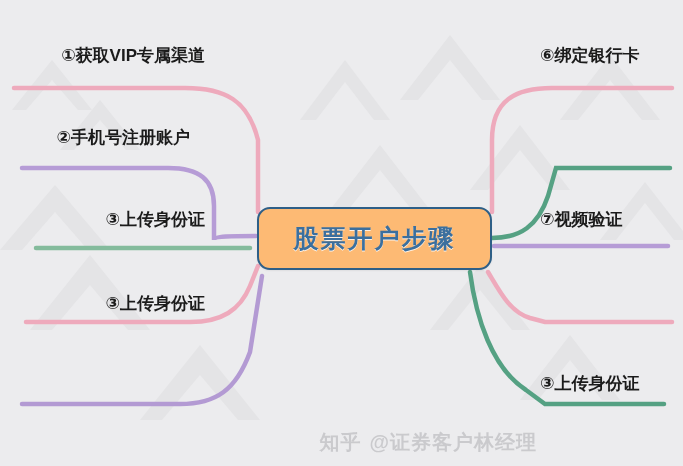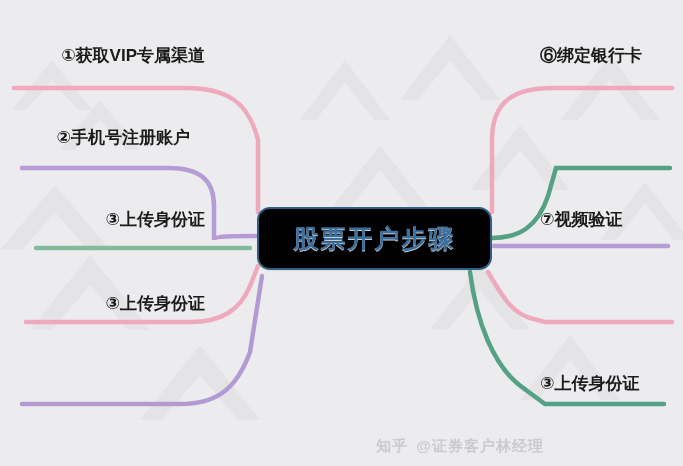--- a/index.html
+++ b/index.html
@@ -3,21 +3,21 @@
 <meta charset="utf-8">
 <style>
   html,body{margin:0;padding:0;}
   body{
     width:683px;height:466px;
     background:#ececee;
     font-family:"Liberation Sans","DejaVu Sans",sans-serif;
     overflow:hidden;
     position:relative;
   }
-  #stage{position:absolute;inset:0;width:549px;height:466px;padding-left:7px;}
+  #stage{position:absolute;inset:0;width:549px;height:466px;}
   #bg-svg{position:absolute;left:0;top:0;width:683px;height:466px;}
 
   #lines-svg{position:absolute;left:0;top:0;width:683px;height:466px;}
 
   .node-label{
     position:absolute;
     color:#1b1b1b;
     font-weight:bold;
     font-size:17px;
     line-height:1;
@@ -27,38 +27,38 @@
   .node-label.left{text-align:right;}
   .node-label.right{text-align:left;}
 
   #center-node{
     position:absolute;
     left:257px;top:207px;
     width:235px;height:63px;
     box-sizing:border-box;
     border:2.5px solid #2e5f87;
     border-radius:13px;
-    background:#000000;
+    background:#fdba74;
     display:flex;align-items:center;justify-content:center;
     box-shadow:0 1px 2px rgba(0,0,0,0.06);
     z-index:5;
   }
   #center-node-text{
     color:#3b6f9e;
     font-weight:bold;
     font-size:25px;
     letter-spacing:2px;
     text-shadow:0 1px 0 rgba(255,255,255,0.8);
   }
 
   #watermark{
     position:absolute;
     right:12px;bottom:10px;
     color:#c9c9cc;
-    font-size:15px;
+    font-size:20px;
     font-weight:bold;
     letter-spacing:1px;
     white-space:nowrap;
     opacity:.95;
   }
   #watermark .wm-brand{margin-right:8px;}
 </style>
 </head>
 <body>
 
@@ -97,21 +97,21 @@
       <path stroke="#eeaabc" d="M488,272 C500,292 510,312 530,318 L545,322 L672,322"></path>
       <path stroke="#55a183" d="M470,272 C476,318 492,368 526,390 L545,404 L664,404"></path>
     </g>
   </svg>
 
   <div class="node-label left" style="left:0px;top:47px;width:205px;">①获取VIP专属渠道</div>
   <div class="node-label left" style="left:0px;top:129px;width:190px;">②手机号注册账户</div>
   <div class="node-label left" style="left:0px;top:211px;width:205px;">③上传身份证</div>
   <div class="node-label left" style="left:0px;top:295px;width:205px;">③上传身份证</div>
 
-  <div class="node-label right" style="left:540px;top:47px;font-family:Liberation Serif, serif;">⑥绑定银行卡</div>
+  <div class="node-label right" style="left:540px;top:47px;">⑥绑定银行卡</div>
   <div class="node-label right" style="left:540px;top:211px;">⑦视频验证</div>
   <div class="node-label right" style="left:540px;top:375px;">③上传身份证</div>
 
   <div id="center-node">
     <span id="center-node-text">股票开户步骤</span>
   </div>
 
   <div id="watermark">
     <span class="wm-brand">知乎</span><span>@证券客户林经理</span>
   </div>

